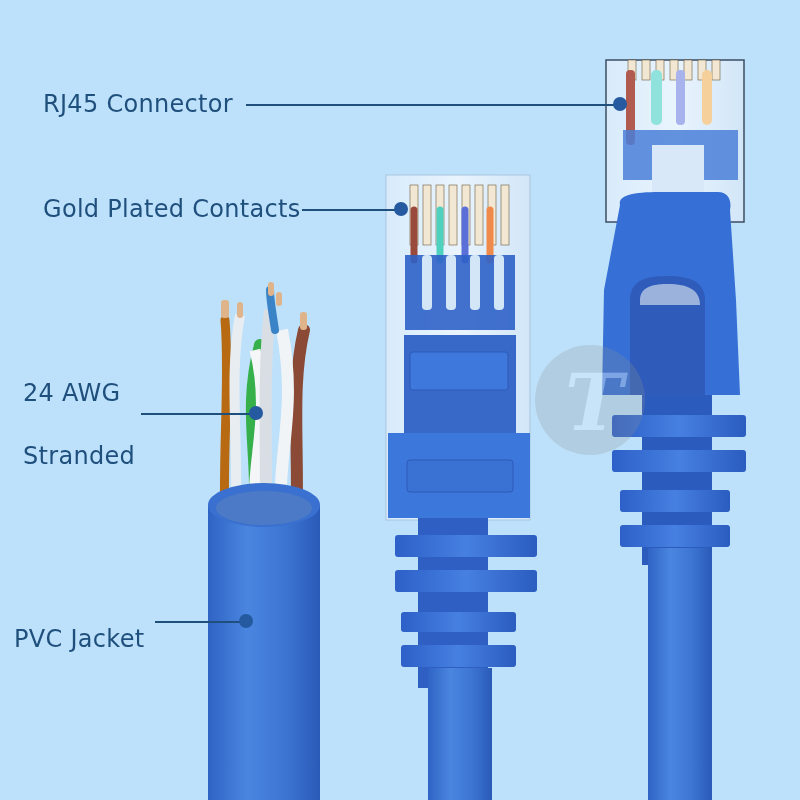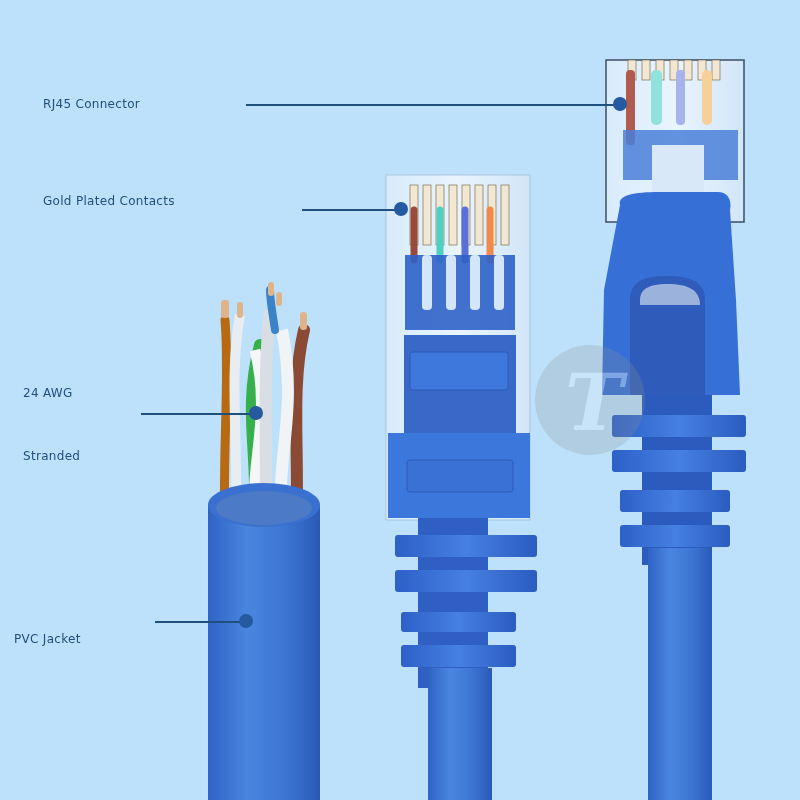--- a/index.html
+++ b/index.html
@@ -1,18 +1,18 @@
 <!DOCTYPE html>
 <html><head>
 <meta charset="utf-8">
 <style>
   html,body{margin:0;padding:0;}
   body{width:800px;height:800px;overflow:hidden;background:#bde1fa;position:relative;font-family:"DejaVu Sans","Liberation Sans",sans-serif;}
   .stage{position:absolute;left:0;top:0;width:800px;height:800px;}
-  .label{position:absolute;color:#1f4f7c;font-size:12px;letter-spacing:0.3px;line-height:23px;white-space:nowrap;}
+  .label{position:absolute;color:#1f4f7c;font-size:24px;letter-spacing:0.3px;line-height:23px;white-space:nowrap;}
   .leader{position:absolute;height:2px;background:#1f4f7c;}
   .dot{position:absolute;width:14px;height:14px;border-radius:50%;background:#2559a0;}
   svg{position:absolute;left:0;top:0;}
 </style>
 </head>
 <body>
 
 <div class="stage">
 
   <svg width="800" height="800" viewBox="0 0 800 800">
@@ -132,21 +132,21 @@
     <g opacity="0.45">
       <circle cx="590" cy="400" r="55" fill="#8a8f94" opacity="0.55"></circle>
       <text x="565" y="430" font-size="78" font-family="DejaVu Serif, serif" font-style="italic" fill="#d7e9f6" font-weight="bold">T</text>
     </g>
   </svg>
 
   <div class="label" style="left:43px;top:93px;">RJ45 Connector</div>
   <div class="leader" style="left:246px;top:104px;width:375px;"></div>
   <div class="dot" style="left:613px;top:97px;"></div>
 
-  <div class="label" style="left:43px;top:190px;">Gold Plated Contacts</div>
+  <div class="label" style="left:43px;top:198px;">Gold Plated Contacts</div>
   <div class="leader" style="left:302px;top:209px;width:98px;"></div>
   <div class="dot" style="left:394px;top:202px;"></div>
 
   <div class="label" style="left:23px;top:382px;text-align:right;">24 AWG</div>
   <div class="label" style="left:23px;top:405px;margin-top:40px;">Stranded</div>
   <div class="leader" style="left:141px;top:413px;width:110px;"></div>
   <div class="dot" style="left:249px;top:406px;"></div>
 
   <div class="label" style="left:14px;top:628px;text-align:center;">PVC Jacket</div>
   <div class="leader" style="left:155px;top:621px;width:86px;"></div>

